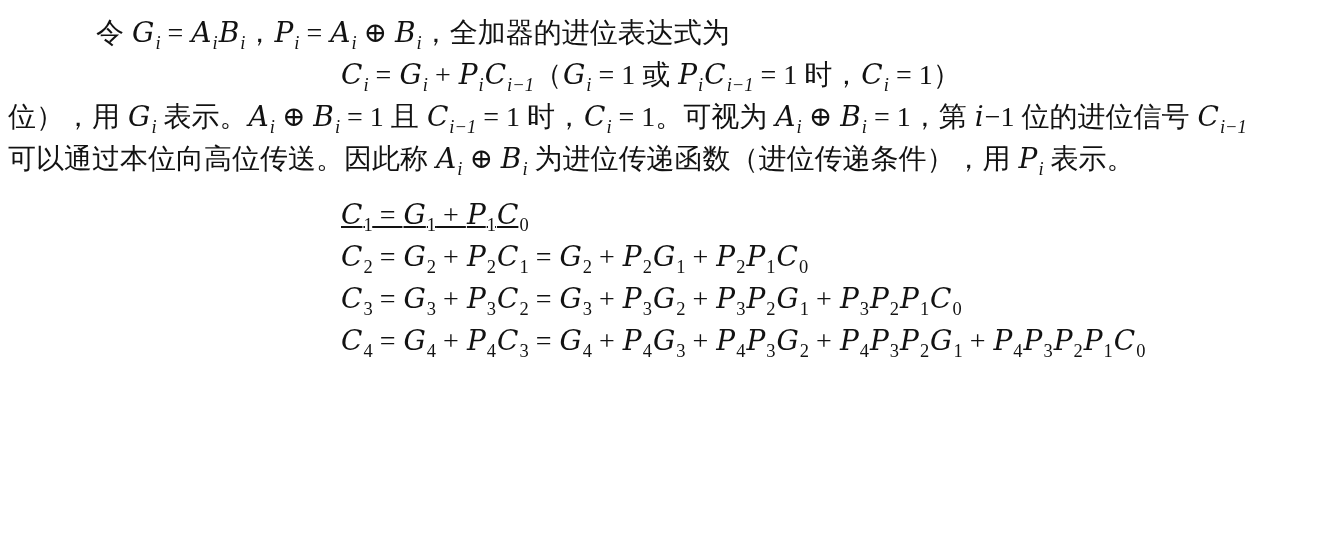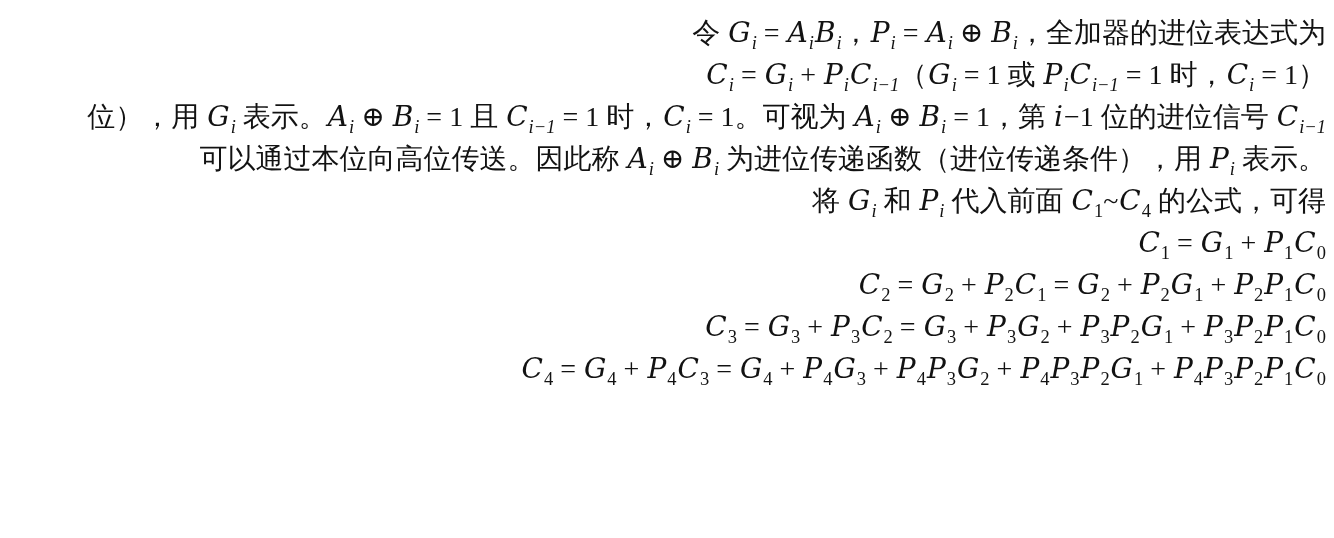--- a/index.html
+++ b/index.html
@@ -18,30 +18,30 @@
     height: 538px;
     padding: 12px 8px 0 8px;
     color: #121212;
     font-family: "Liberation Serif", "DejaVu Serif", serif;
     font-size: 28px;
     line-height: 42px;
     -webkit-font-smoothing: antialiased;
   }
   .line {
     white-space: nowrap;
-    text-align: right;
   }
   .indent {
     padding-left: 88px;
   }
   .math {
     padding-left: 332px;
   }
   .formula-block-start {
-    margin-top: 0;
+    margin-top: 14px;
+    text-decoration: underline;
   }
   i.var {
     font-family: "DejaVu Serif", "Liberation Serif", serif;
     font-style: italic;
     padding: 0 1px;
   }
   sub.sub {
     font-size: 0.66em;
     line-height: 0;
     letter-spacing: 0;
@@ -51,18 +51,17 @@
   }
 </style>
 </head>
 <body style="background: rgb(255, 255, 255);">
 
 <div class="page" style="color: rgb(18, 18, 18);">
   <div class="line indent">令 <i class="var">G</i><sub class="sub it">i</sub> = <i class="var">A</i><sub class="sub it">i</sub><i class="var">B</i><sub class="sub it">i</sub>，<i class="var">P</i><sub class="sub it">i</sub> = <i class="var">A</i><sub class="sub it">i</sub> ⊕ <i class="var">B</i><sub class="sub it">i</sub>，全加器的进位表达式为</div>
   <div class="line math"><i class="var">C</i><sub class="sub it">i</sub> = <i class="var">G</i><sub class="sub it">i</sub> + <i class="var">P</i><sub class="sub it">i</sub><i class="var">C</i><sub class="sub it">i−1</sub>（<i class="var">G</i><sub class="sub it">i</sub> = 1 或 <i class="var">P</i><sub class="sub it">i</sub><i class="var">C</i><sub class="sub it">i−1</sub> = 1 时，<i class="var">C</i><sub class="sub it">i</sub> = 1）</div>
   <div class="line">位），用 <i class="var">G</i><sub class="sub it">i</sub> 表示。<i class="var">A</i><sub class="sub it">i</sub> ⊕ <i class="var">B</i><sub class="sub it">i</sub> = 1 且 <i class="var">C</i><sub class="sub it">i−1</sub> = 1 时，<i class="var">C</i><sub class="sub it">i</sub> = 1。可视为 <i class="var">A</i><sub class="sub it">i</sub> ⊕ <i class="var">B</i><sub class="sub it">i</sub> = 1，第 <i class="var">i</i>−1 位的进位信号 <i class="var">C</i><sub class="sub it">i−1</sub></div>
   <div class="line">可以通过本位向高位传送。因此称 <i class="var">A</i><sub class="sub it">i</sub> ⊕ <i class="var">B</i><sub class="sub it">i</sub> 为进位传递函数（进位传递条件），用 <i class="var">P</i><sub class="sub it">i</sub> 表示。</div>
-  <div class="line indent">将 <i class="var">G</i><sub class="sub it">i</sub> 和 <i class="var">P</i><sub class="sub it">i</sub> 代入前面 <i class="var">C</i><sub class="sub">1</sub>~<i class="var">C</i><sub class="sub">4</sub> 的公式，可得</div>
   <div class="line math formula-block-start"><i class="var">C</i><sub class="sub">1</sub> = <i class="var">G</i><sub class="sub">1</sub> + <i class="var">P</i><sub class="sub">1</sub><i class="var">C</i><sub class="sub">0</sub></div>
   <div class="line math"><i class="var">C</i><sub class="sub">2</sub> = <i class="var">G</i><sub class="sub">2</sub> + <i class="var">P</i><sub class="sub">2</sub><i class="var">C</i><sub class="sub">1</sub> = <i class="var">G</i><sub class="sub">2</sub> + <i class="var">P</i><sub class="sub">2</sub><i class="var">G</i><sub class="sub">1</sub> + <i class="var">P</i><sub class="sub">2</sub><i class="var">P</i><sub class="sub">1</sub><i class="var">C</i><sub class="sub">0</sub></div>
   <div class="line math"><i class="var">C</i><sub class="sub">3</sub> = <i class="var">G</i><sub class="sub">3</sub> + <i class="var">P</i><sub class="sub">3</sub><i class="var">C</i><sub class="sub">2</sub> = <i class="var">G</i><sub class="sub">3</sub> + <i class="var">P</i><sub class="sub">3</sub><i class="var">G</i><sub class="sub">2</sub> + <i class="var">P</i><sub class="sub">3</sub><i class="var">P</i><sub class="sub">2</sub><i class="var">G</i><sub class="sub">1</sub> + <i class="var">P</i><sub class="sub">3</sub><i class="var">P</i><sub class="sub">2</sub><i class="var">P</i><sub class="sub">1</sub><i class="var">C</i><sub class="sub">0</sub></div>
   <div class="line math"><i class="var">C</i><sub class="sub">4</sub> = <i class="var">G</i><sub class="sub">4</sub> + <i class="var">P</i><sub class="sub">4</sub><i class="var">C</i><sub class="sub">3</sub> = <i class="var">G</i><sub class="sub">4</sub> + <i class="var">P</i><sub class="sub">4</sub><i class="var">G</i><sub class="sub">3</sub> + <i class="var">P</i><sub class="sub">4</sub><i class="var">P</i><sub class="sub">3</sub><i class="var">G</i><sub class="sub">2</sub> + <i class="var">P</i><sub class="sub">4</sub><i class="var">P</i><sub class="sub">3</sub><i class="var">P</i><sub class="sub">2</sub><i class="var">G</i><sub class="sub">1</sub> + <i class="var">P</i><sub class="sub">4</sub><i class="var">P</i><sub class="sub">3</sub><i class="var">P</i><sub class="sub">2</sub><i class="var">P</i><sub class="sub">1</sub><i class="var">C</i><sub class="sub">0</sub></div>
 </div>
 
 </body></html>

